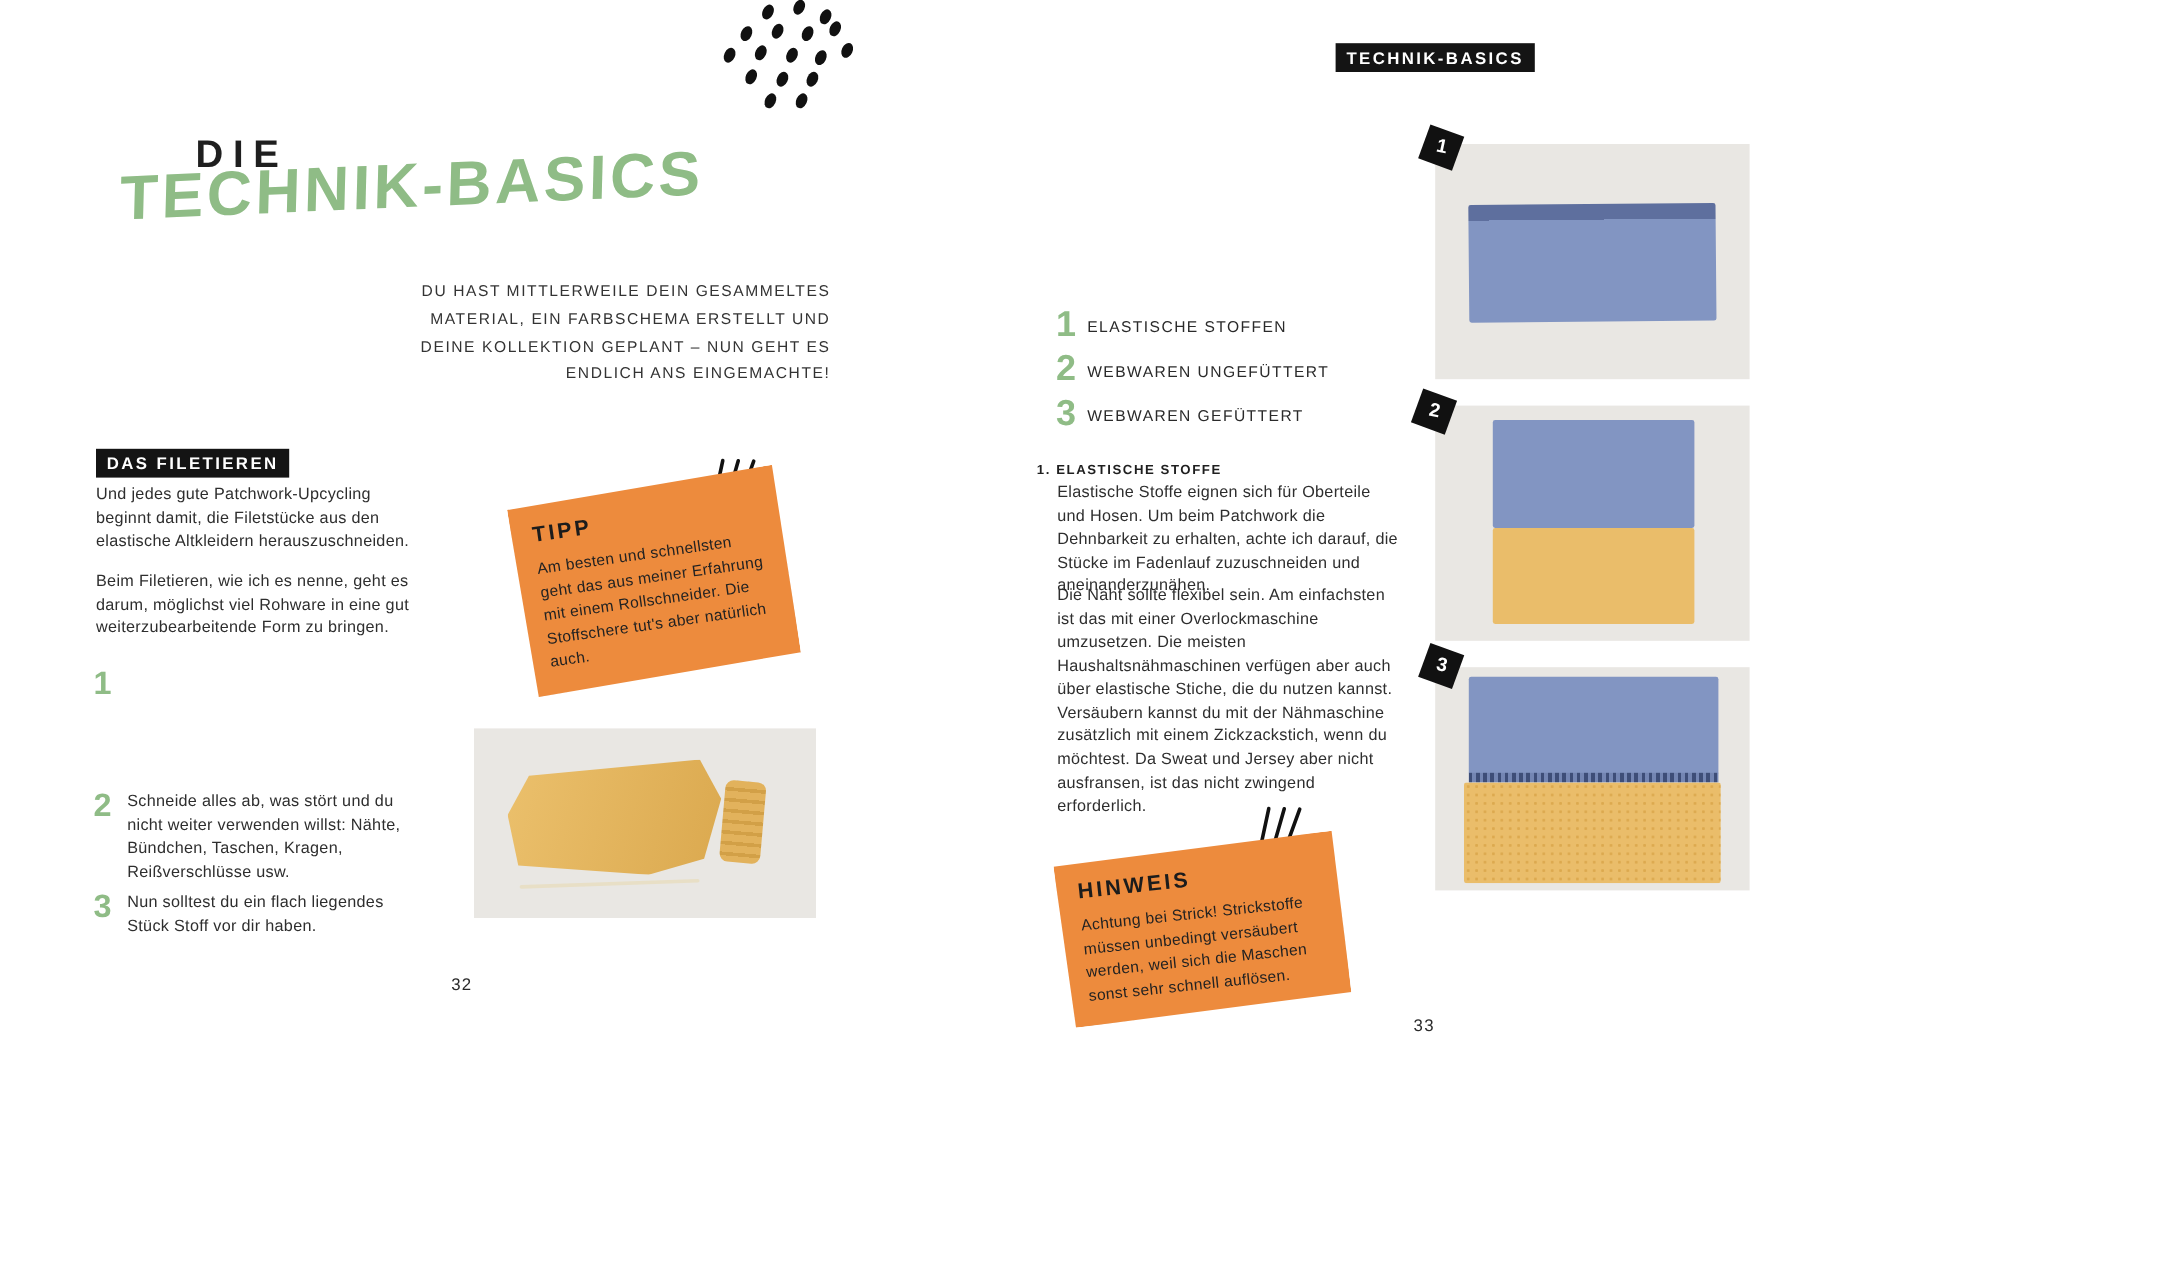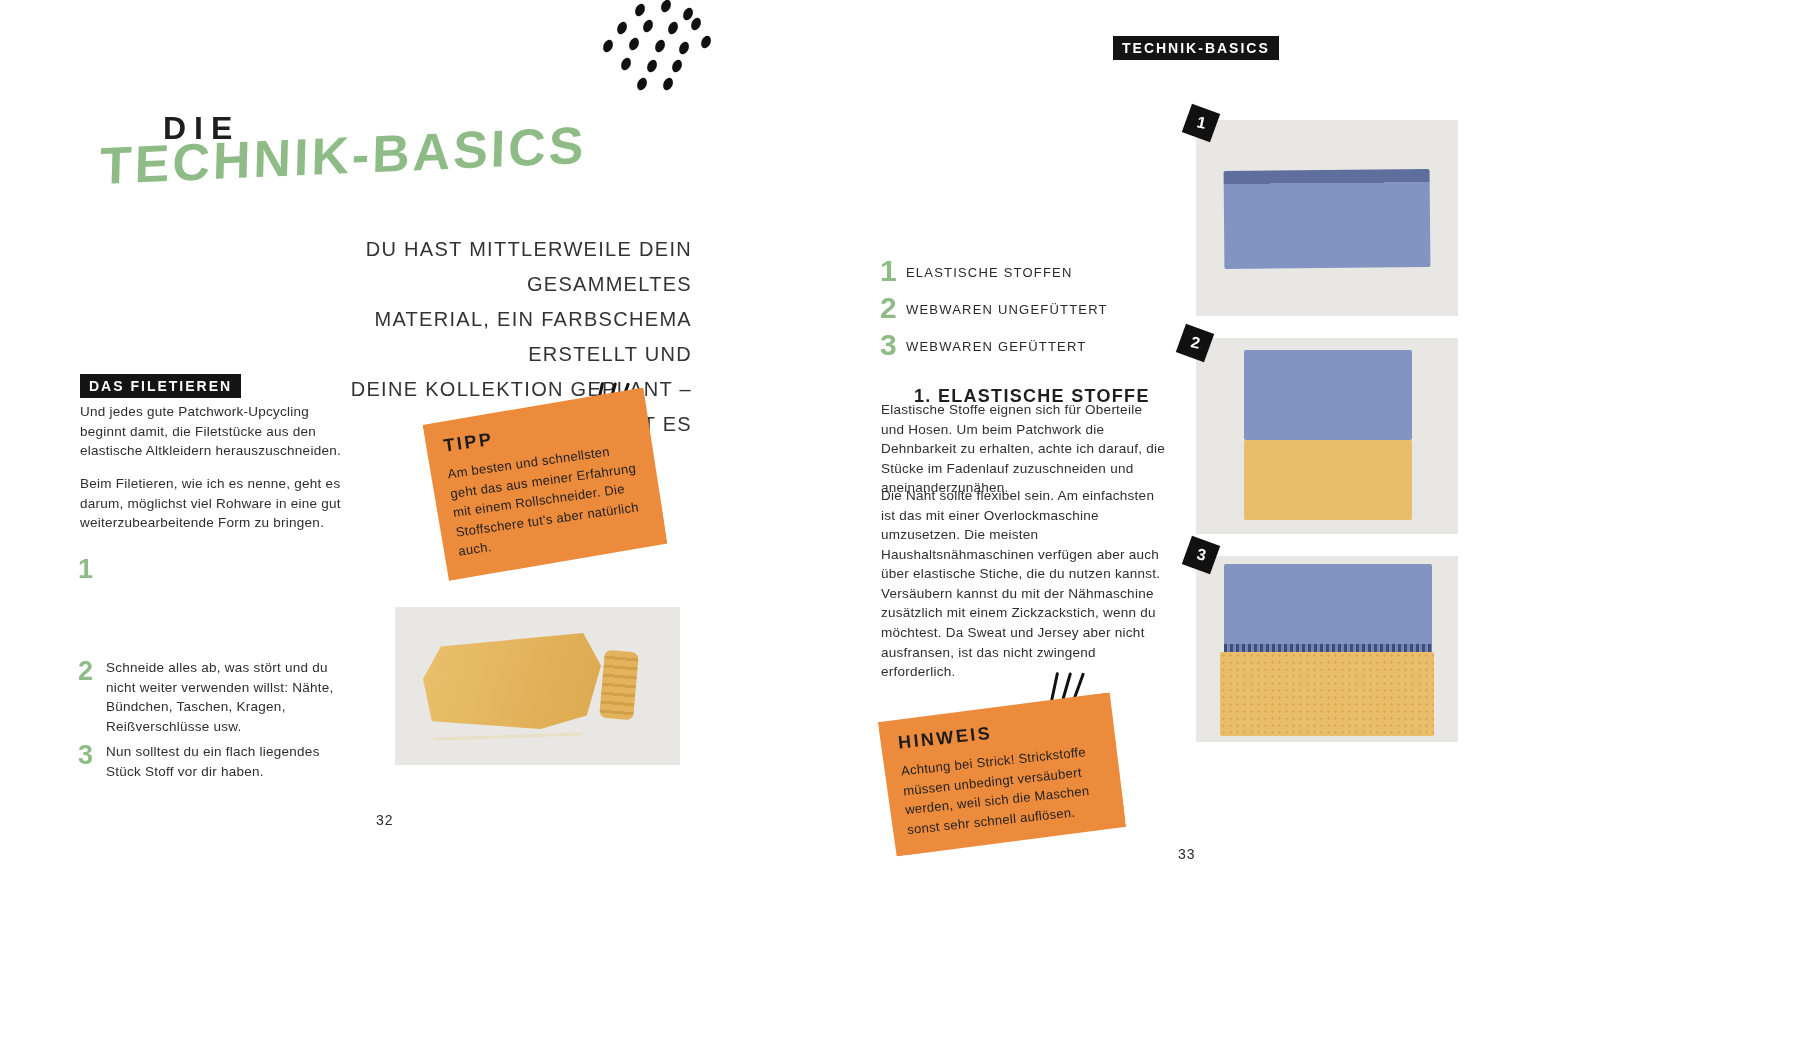--- a/index.html
+++ b/index.html
@@ -32,21 +32,21 @@
     font-size:32px; font-weight:bold; letter-spacing:8px; color:#1f1f1f;
   }
   .title-big {
     position:absolute; left:100px; top:136px;
     font-size:52px; font-weight:bold; letter-spacing:3px;
     color:var(--accent-green,#8FBC86);
     transform:rotate(-2.5deg) skewX(-4deg); transform-origin:left center;
   }
   .intro {
     position:absolute; left:330px; top:232px; width:362px;
-    text-align:right; font-size:20px; letter-spacing:1.3px; line-height:1.75;
+    text-align:right; font-size:13px; letter-spacing:1.3px; line-height:1.75;
     color:#333;
   }
   .sec-left { position:absolute; left:80px; top:374px; }
   .para1 { position:absolute; left:80px; top:402px; width:262px; }
   .para2 { position:absolute; left:80px; top:474px; width:262px; }
 
   .step { position:absolute; left:78px; display:flex; align-items:flex-start; }
   .step-num {
     width:28px; flex:0 0 28px;
     font-size:27px; font-weight:bold; line-height:1;
@@ -139,22 +139,22 @@
   .sec-right { position:absolute; left:881px; top:116px; display:flex; flex-direction:column; align-items:flex-start; gap:2px; }
   .r-para1 { position:absolute; left:881px; top:166px; width:288px; }
   .tech-row { position:absolute; left:880px; display:flex; align-items:center; height:34px; }
   .tech-num {
     width:26px; flex:0 0 26px; font-size:30px; font-weight:bold; line-height:1;
     color:var(--accent-green,#8FBC86);
   }
   .tech-label { font-size:13px; letter-spacing:1.2px; color:#2a2a2a; padding-top:2px; }
   .tr1 { top:254px; } .tr2 { top:291px; } .tr3 { top:328px; }
   .subsec {
-    position:absolute; left:914px; top:386px;
-    font-size:18px; font-weight:bold; letter-spacing:1.3px; color:#1f1f1f;
+    position:absolute; left:864px; top:386px;
+    font-size:11px; font-weight:bold; letter-spacing:1.3px; color:#1f1f1f;
   }
   .r-para2 { position:absolute; left:881px; top:400px; width:288px; }
   .r-para3 { position:absolute; left:881px; top:486px; width:288px; }
 
   .pageno { position:absolute; font-size:14px; letter-spacing:1px; color:#2a2a2a; }
   .pn-l { left:376px;  top:812px;text-align:right; }
   .pn-r { left:1178px; top:846px; }
 </style>
 </head>
 <body>
@@ -183,20 +183,21 @@
     </g>
   </svg>
 
   <div class="title-small">DIE</div>
   <div class="title-big">TECHNIK-BASICS</div>
 
   <div class="intro">
     <div>DU HAST MITTLERWEILE DEIN GESAMMELTES</div>
     <div>MATERIAL, EIN FARBSCHEMA ERSTELLT UND</div>
     <div>DEINE KOLLEKTION GEPLANT – NUN GEHT ES</div>
+    <div>ENDLICH ANS EINGEMACHTE!</div>
   </div>
 
   <div class="badge sec-left">DAS FILETIEREN</div>
 
   <p class="body-text para1">Und jedes gute Patchwork-Upcycling beginnt damit, die Filetstücke aus den elastische Altkleidern herauszuschneiden.</p>
   <p class="body-text para2">Beim Filetieren, wie ich es nenne, geht es darum, möglichst viel Rohware in eine gut weiterzubearbeitende Form zu bringen.</p>
 
   <div class="step st1">
     <span class="step-num">1</span>
   </div>

